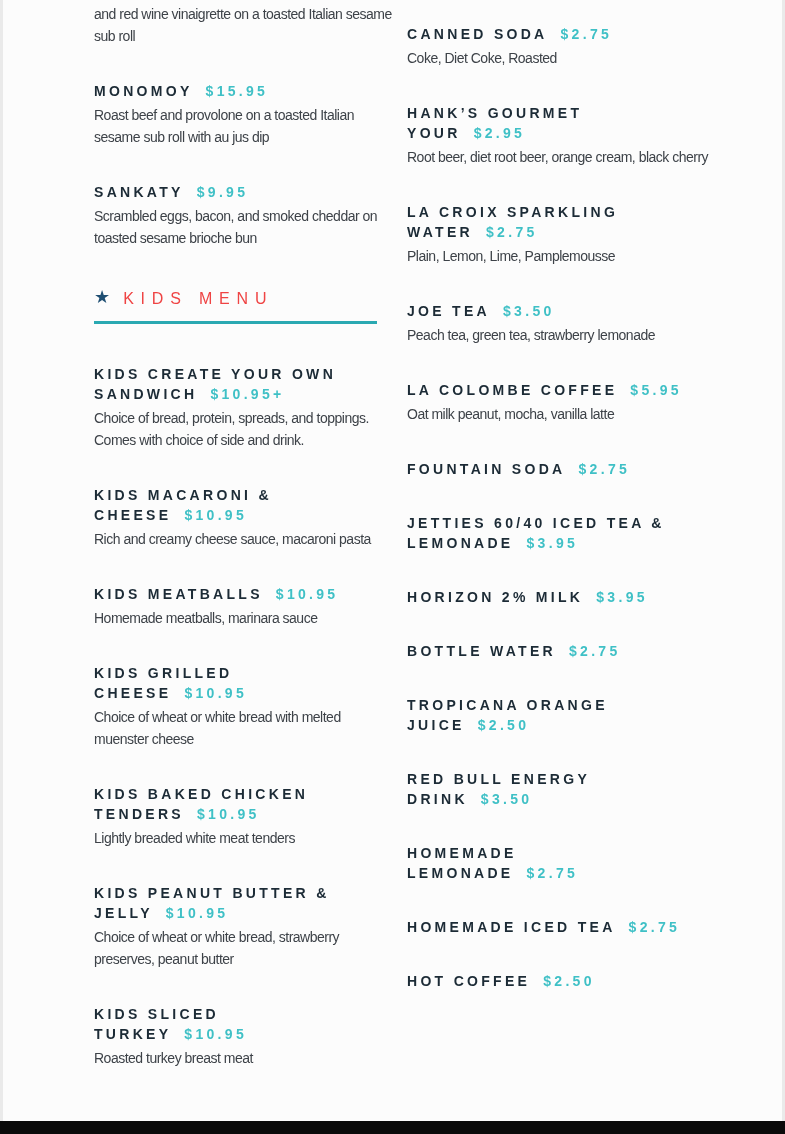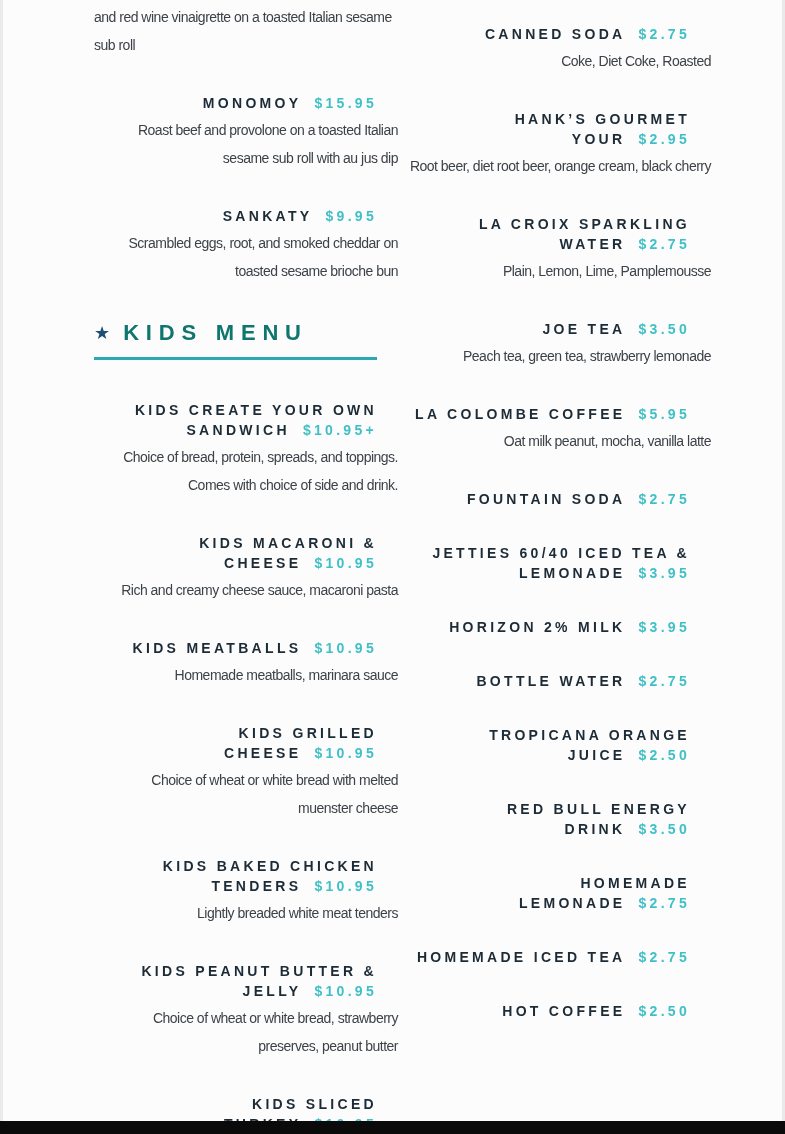--- a/index.html
+++ b/index.html
@@ -19,60 +19,60 @@
   .edge-right { right: 0; }
 
   .col {
     position: absolute;
     top: 0;
     width: 283px;
   }
   .col-left  { left: 94px; }
   .col-right { left: 407px; padding-top: 24px; }
 
-  .menu-item { margin-bottom: 34px; text-align: right; }
+  .menu-item { margin-bottom: 34px; }
 
   .item-title {
     font-weight: bold;
     font-size: 14px;
     line-height: 20px;
     letter-spacing: 3.3px;
     color: #1c2b36;
   }
   .item-name { margin-right: 13px; }
   .item-price {
     color: #3fc0c6;
     letter-spacing: 3.3px;
     white-space: nowrap;
   }
   .item-desc {
     width: 304px;
     margin-top: 3px;
     font-size: 14px;
     letter-spacing: -0.5px;
-    line-height: 28px;
+    line-height: 22px;
     color: #3d4248;
   }
   .item-desc:empty { display: none; }
   .continuation { margin-bottom: 34px; }
 
   .section-header { margin: 12px 0 40px 0; }
   .section-title-row { line-height: 28px; white-space: nowrap; }
   .star {
     color: #1e4e72;
     font-size: 18px;
     margin-right: 13px;
     letter-spacing: 0;
     vertical-align: 1px;
   }
   .section-title {
-    font-weight: bold;
-    font-size: 22px;
+    font-weight: normal;
+    font-size: 16px;
     letter-spacing: 6.8px;
-    color: #0f766e;
+    color: #ef4444;
   }
   .underline {
     width: 283px;
     height: 3px;
     margin-top: 8px;
     background: #2aa9b2;
   }
 
   .footer-bar {
     position: absolute;
@@ -91,21 +91,21 @@
 
   <div class="item-desc continuation">and red wine vinaigrette on a toasted Italian sesame sub roll</div>
 
   <div class="menu-item">
     <div class="item-title"><span class="item-name">MONOMOY</span><span class="item-price">$15.95</span></div>
     <div class="item-desc">Roast beef and provolone on a toasted Italian sesame sub roll with au jus dip</div>
   </div>
 
   <div class="menu-item">
     <div class="item-title"><span class="item-name">SANKATY</span><span class="item-price">$9.95</span></div>
-    <div class="item-desc">Scrambled eggs, root, and smoked cheddar on toasted sesame brioche bun</div>
+    <div class="item-desc">Scrambled eggs, bacon, and smoked cheddar on toasted sesame brioche bun</div>
   </div>
 
   <div class="section-header">
     <div class="section-title-row"><span class="star">★</span><span class="section-title">KIDS MENU</span></div>
     <div class="underline"></div>
   </div>
 
   <div class="menu-item">
     <div class="item-title"><span class="item-name">KIDS CREATE YOUR OWN SANDWICH</span><span class="item-price">$10.95+</span></div>
     <div class="item-desc">Choice of bread, protein, spreads, and toppings. Comes with choice of side and drink.</div>

